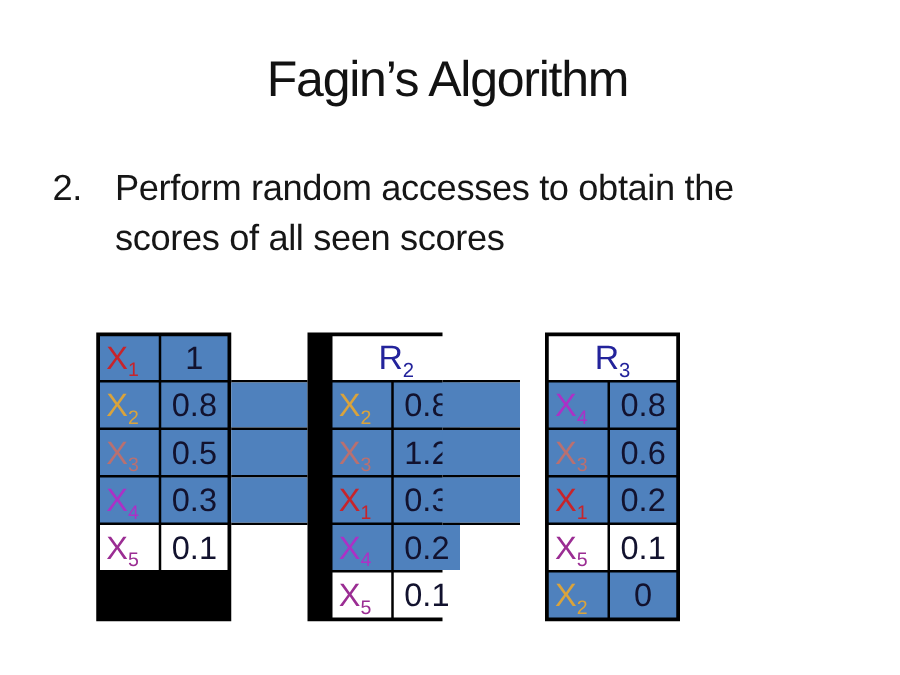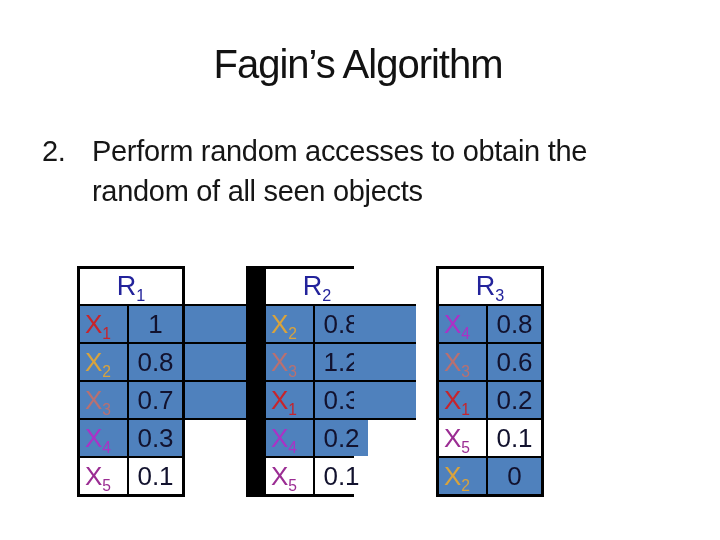--- a/index.html
+++ b/index.html
@@ -86,40 +86,37 @@
 <body>
 
 <div class="slide">
 
   <div class="title">Fagin’s Algorithm</div>
 
   <div class="bullet">
     <div class="bullet-number">2.</div>
     <div class="bullet-lines">
       <div>Perform random accesses to obtain the</div>
-      <div>random of all seen objects</div>
+      <div>scores of all seen scores</div>
     </div>
   </div>
 
   <div class="rtable" id="t1">
-      <div class="thead">
-        <span><span>R</span><sub>1</sub></span>
-      </div>
       <div class="cell label seen" style="color: rgb(199, 36, 43);">
         <span><span>X</span><sub>1</sub></span>
       </div>
       <div class="cell value seen">1</div>
       <div class="cell label seen" style="color: rgb(217, 163, 60);">
         <span><span>X</span><sub>2</sub></span>
       </div>
       <div class="cell value seen">0.8</div>
       <div class="cell label seen" style="color: rgb(185, 112, 112);">
         <span><span>X</span><sub>3</sub></span>
       </div>
-      <div class="cell value seen">0.7</div>
+      <div class="cell value seen">0.5</div>
       <div class="cell label seen" style="color: rgb(172, 49, 198);">
         <span><span>X</span><sub>4</sub></span>
       </div>
       <div class="cell value seen">0.3</div>
       <div class="cell label" style="color: rgb(155, 45, 147);">
         <span><span>X</span><sub>5</sub></span>
       </div>
       <div class="cell value">0.1</div>
     </div>
 

